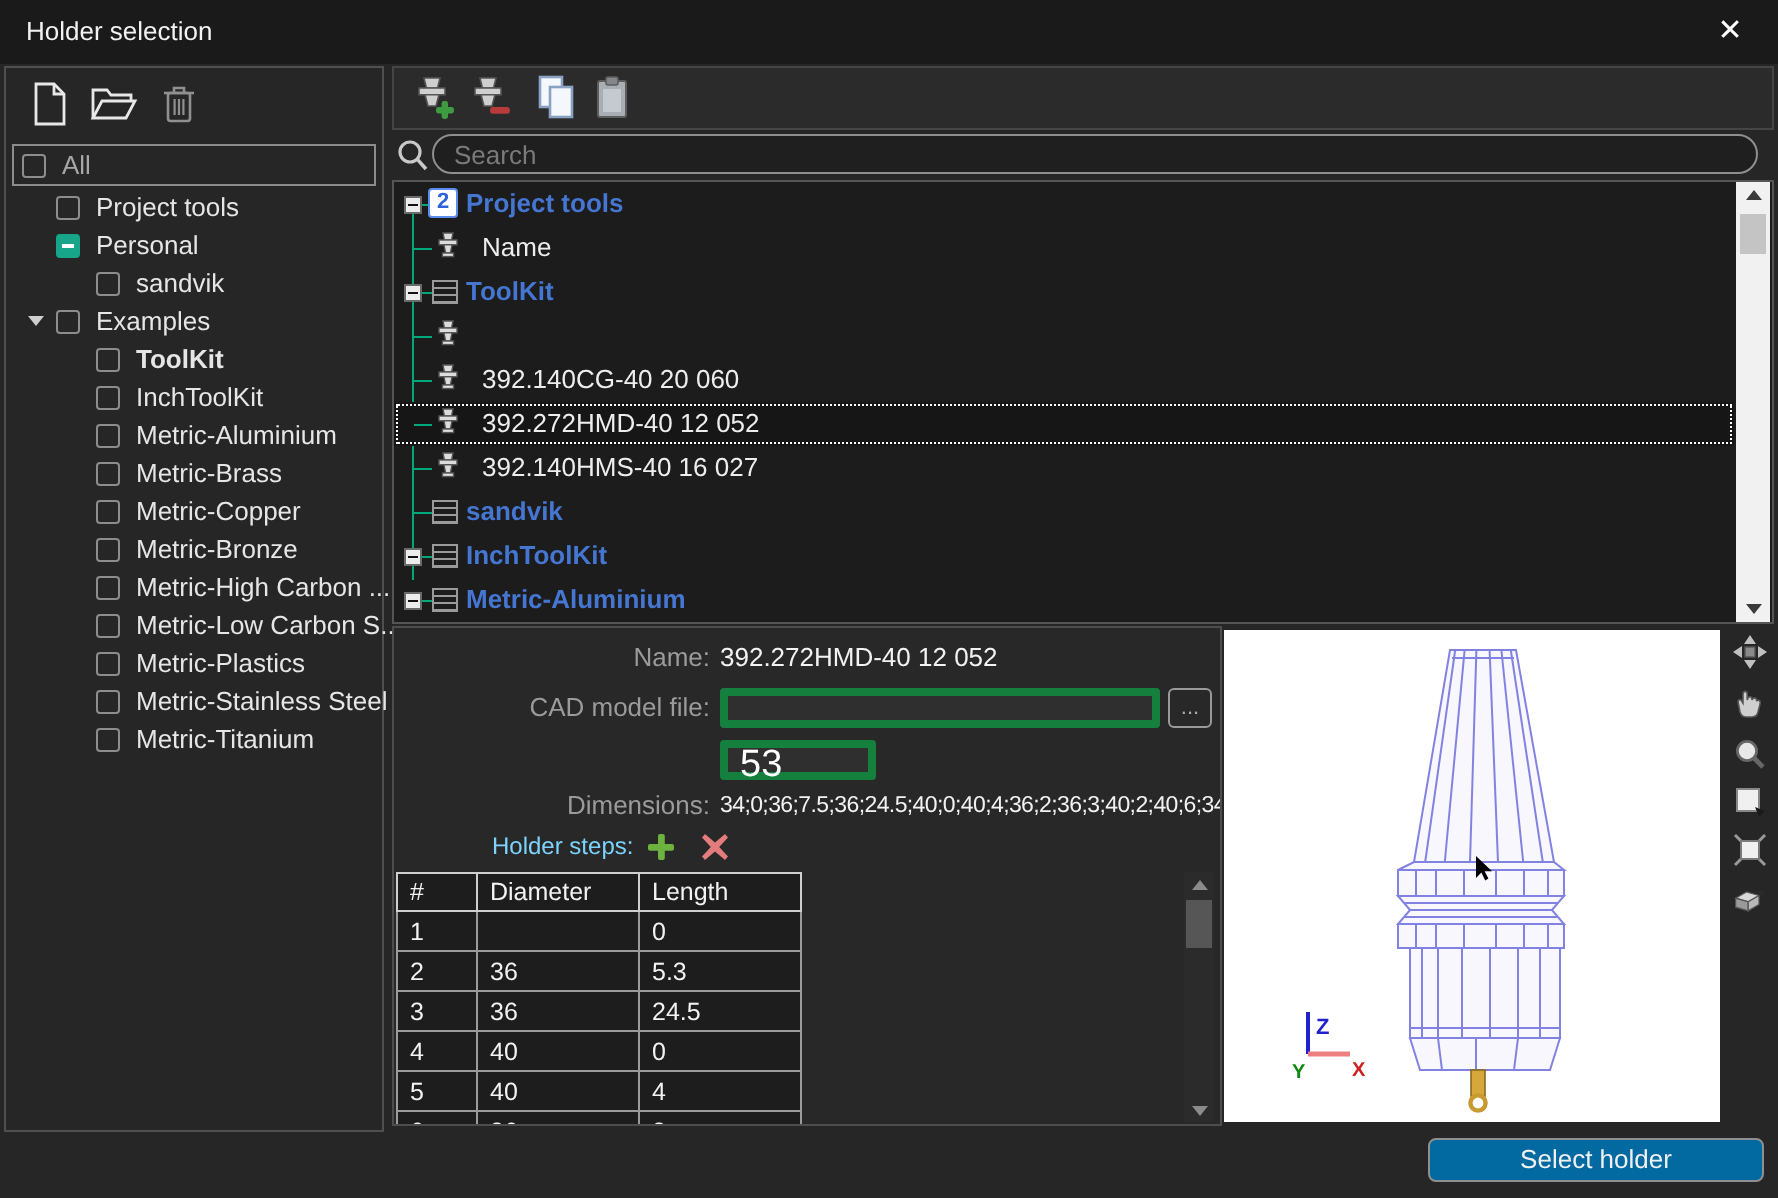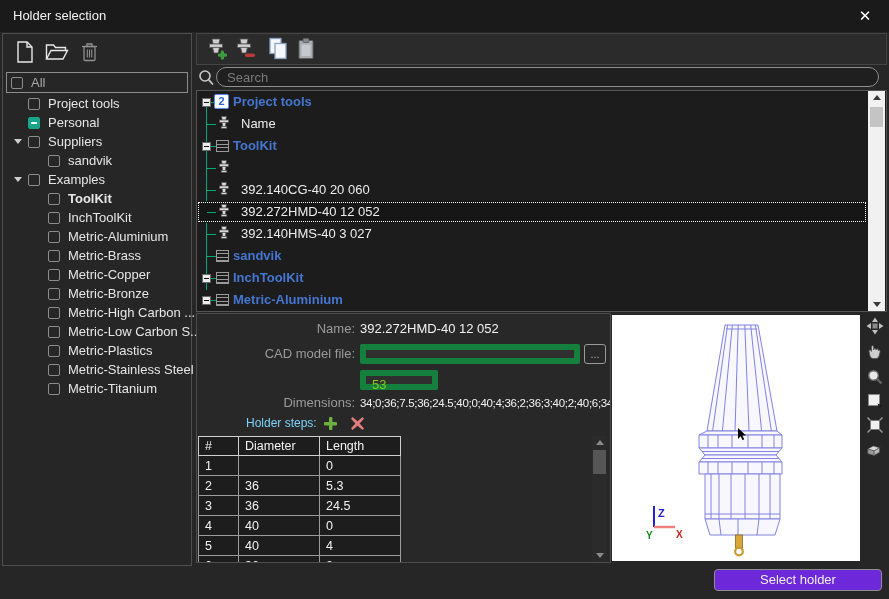--- a/index.html
+++ b/index.html
@@ -70,22 +70,22 @@
   .tri-up{width:0;height:0;border-left:4px solid transparent;border-right:4px solid transparent;
     border-bottom:5px solid #3a3a3a;margin:4px auto;}
   .tri-down{width:0;height:0;border-left:4px solid transparent;border-right:4px solid transparent;
     border-top:5px solid #3a3a3a;margin:5px auto;}
   
   .details{position:absolute;left:196px;top:313px;width:415px;height:250px;background:#282828;
     border:1px solid #4d4d4d;box-sizing:border-box;overflow:hidden;}
   .frow{position:absolute;left:0;height:20px;}
   .flabel{position:absolute;left:0;width:158px;text-align:right;color:#9b9b9b;font-size:13px;line-height:20px;}
   .fvalue{position:absolute;left:163px;color:#f2f2f2;font-size:13px;line-height:20px;white-space:nowrap;}
-  .finput{position:absolute;background:#2f2f2f;border:6px solid #15803d;border-radius:2px;height:20px;
-    box-sizing:border-box;color:#84cc16;font-size:13px;line-height:18px;padding:0 6px;}
+  .finput{position:absolute;background:#2f2f2f;border:4px solid #15803d;border-radius:2px;height:20px;
+    box-sizing:border-box;color:#ffffff;font-size:19px;line-height:18px;padding:0 6px;}
   .browse-btn{position:absolute;right:4px;top:0;width:22px;height:20px;border:1px solid #9a9a9a;
     border-radius:3px;color:#aaa;font-size:11px;text-align:center;line-height:18px;box-sizing:border-box;}
   .dims{font-size:11.5px;letter-spacing:-0.3px;}
   .steps-label{position:absolute;left:49px;top:0;color:#7dd3fc;font-size:12px;line-height:22px;}
   
   .steps-table{position:absolute;left:1px;top:122px;border-collapse:collapse;table-layout:fixed;
     background:#1d1d1d;color:#f2f2f2;font-size:12.5px;}
   .steps-table th{border:1px solid #cfcfcf;font-weight:normal;text-align:left;height:18px;padding:0 0 0 6px;}
   .steps-table td{border:1px solid #9b9b9b;height:19px;padding:0 0 0 6px;}
   .col-n{width:40px;}.col-d{width:81px;}.col-l{width:81px;}
@@ -95,21 +95,21 @@
   .dscroll .tri-up{border-bottom-color:#8a8a8a;}
   .dscroll .tri-down{border-top-color:#8a8a8a;}
   .dscroll .sb-arrow{position:absolute;left:0;width:15px;height:13px;}
   .dscroll .sb-arrow.bottom{bottom:0;}
   
   .preview{position:absolute;left:612px;top:315px;width:248px;height:246px;background:#ffffff;}
   .view-tools{position:absolute;left:862px;top:317px;width:26px;height:244px;}
   .view-tools .vt{position:absolute;left:4px;width:18px;height:18px;}
   
   .select-btn{position:absolute;left:714px;top:569px;width:168px;height:22px;border:1px solid #8f8f8f;
-    border-radius:4px;background:#6d28d9;color:#f0f0f0;font-size:13px;text-align:center;line-height:20px;box-sizing:border-box;}
+    border-radius:4px;background:#0369a1;color:#f0f0f0;font-size:13px;text-align:center;line-height:20px;box-sizing:border-box;}
 </style>
 </head>
 <body>
 
 <div class="titlebar">
   <div class="title">Holder selection</div>
   <div class="close-btn">✕</div>
 </div>
 
 <div class="left-panel">
@@ -138,25 +138,20 @@
   </div>
 
   <div class="ltree">
     <div class="lrow indA">
       <span class="cb"></span>
       <span class="lbl">Project tools</span>
     </div>
     <div class="lrow indA">
       <span class="cb partial"></span>
       <span class="lbl">Personal</span>
-    </div>
-    <div class="lrow indA">
-      <span class="arrow-down"></span>
-      <span class="cb"></span>
-      <span class="lbl">Suppliers</span>
     </div>
     <div class="lrow indC">
       <span class="cb"></span>
       <span class="lbl">sandvik</span>
     </div>
     <div class="lrow indA">
       <span class="arrow-down"></span>
       <span class="cb"></span>
       <span class="lbl">Examples</span>
     </div>
@@ -302,21 +297,21 @@
     <span class="lbl i">392.272HMD-40 12 052</span>
   </div>
 
   <div class="trow">
     <svg class="hicon" width="14" height="17" viewBox="0 0 14 17">
       <polygon points="4.5,0.5 9.5,0.5 8.8,4 5.2,4" fill="#dcdcdc" stroke="#555" stroke-width="0.7"></polygon>
       <rect x="2.5" y="4" width="9" height="2.4" fill="#dcdcdc" stroke="#555" stroke-width="0.7"></rect>
       <polygon points="5,6.4 9,6.4 8.2,10.5 5.8,10.5" fill="#dcdcdc" stroke="#555" stroke-width="0.7"></polygon>
       <rect x="4.2" y="10.5" width="5.6" height="1.8" fill="#dcdcdc" stroke="#555" stroke-width="0.7"></rect>
     </svg>
-    <span class="lbl i">392.140HMS-40 3 027</span>
+    <span class="lbl i">392.140HMS-40 16 027</span>
   </div>
 
   <div class="trow">
     <span class="kicon"></span>
     <span class="lbl g">sandvik</span>
   </div>
 
   <div class="trow">
     <span class="expander"></span>
     <span class="kicon"></span>

